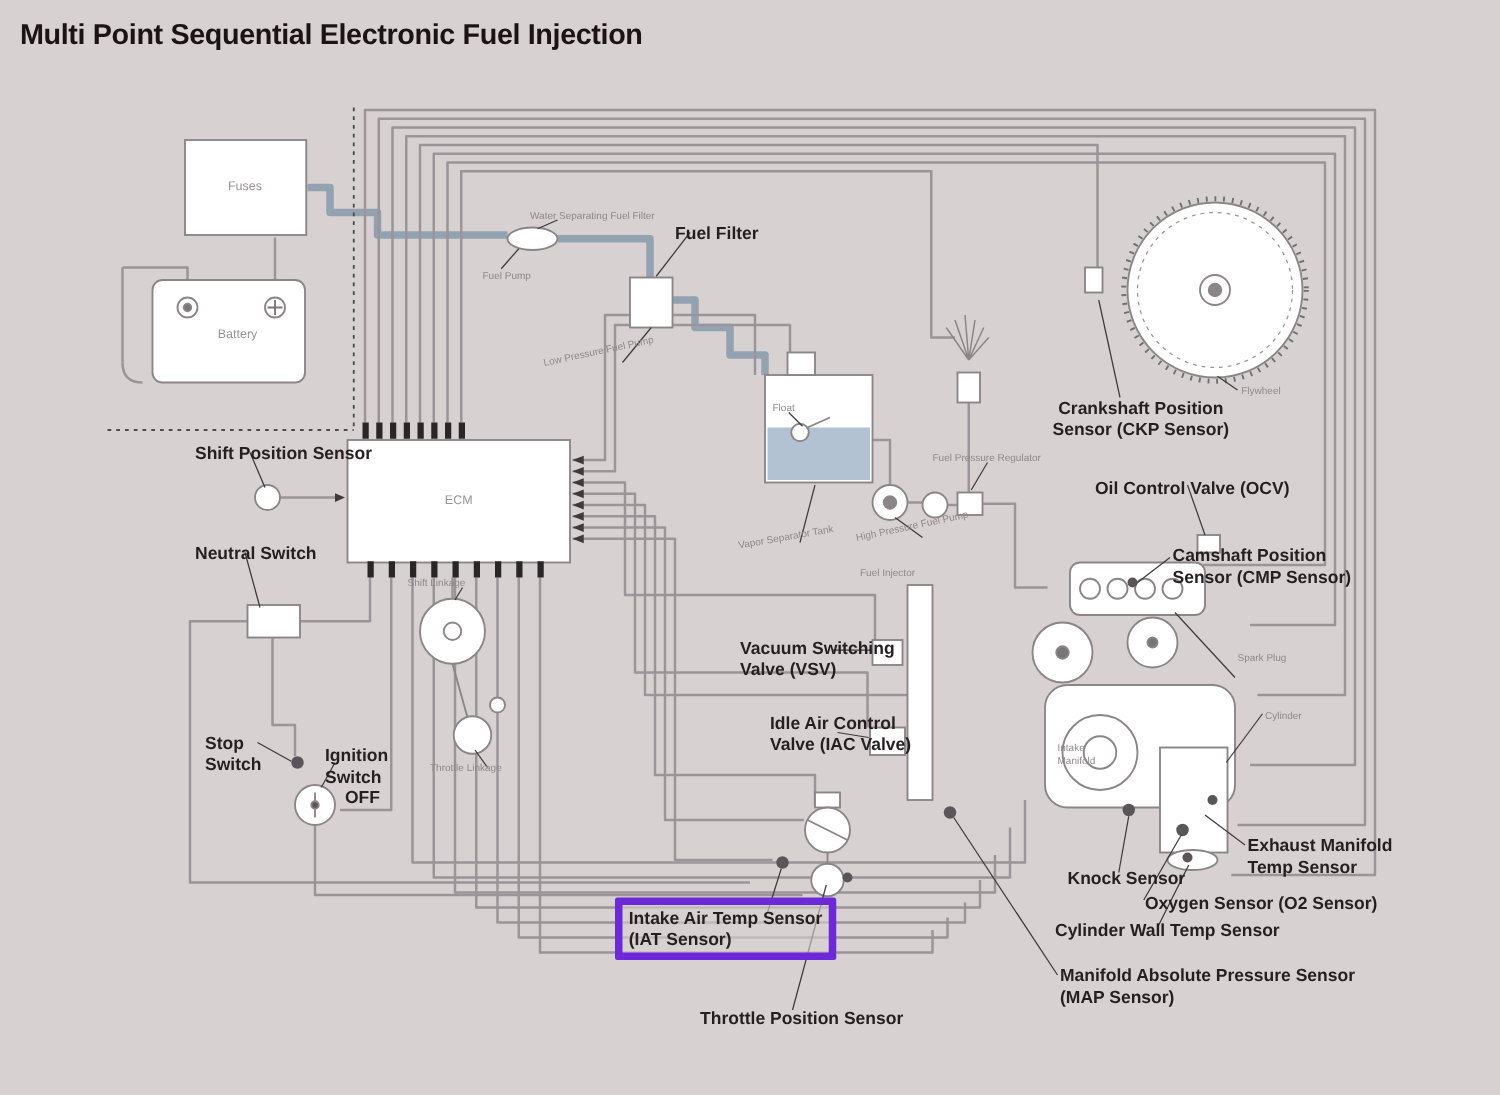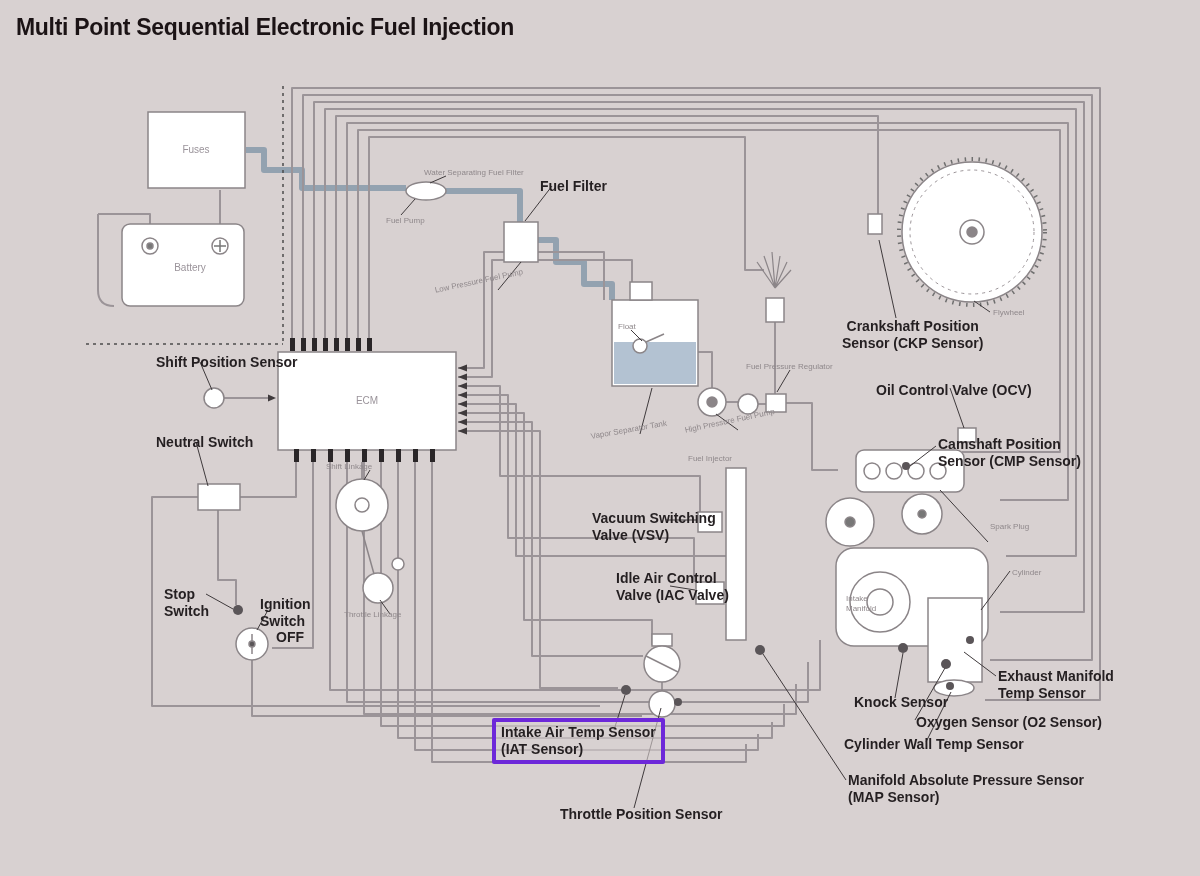--- a/index.html
+++ b/index.html
@@ -7,21 +7,21 @@
           font-family:"Liberation Sans",sans-serif;}
   #page-title{position:absolute;left:16px;top:14px;margin:0;font-size:23px;font-weight:800;
               color:#1b1315;letter-spacing:-0.3px;}
   svg{position:absolute;left:0;top:0;}
   #labels-layer{position:absolute;left:0;top:0;width:100%;height:100%;pointer-events:none;}
   .label{position:absolute;white-space:pre-line;line-height:1.2;transform-origin:left top;}
   .label.dark{font-size:14px;font-weight:bold;color:#241f21;}
   .label.light{font-size:8px;color:#8f888b;}
   .label.box{font-size:10px;color:#9a939a;}
   .label.center{transform:translate(-50%,-50%);}
-  .label.boxed{border:4px solid #6d28d9;border-radius:2px;padding:2px 5px;background:rgba(216,209,209,.6);}
+  .label.boxed{border:6px solid #6d28d9;border-radius:2px;padding:2px 5px;background:rgba(216,209,209,.6);}
 </style>
 </head>
 <body>
 
 <div id="canvas">
   <h1 id="page-title">Multi Point Sequential Electronic Fuel Injection</h1>
 
   <svg width="1200" height="876" viewBox="0 0 1200 876">
 
     <g fill="none" stroke="#93a2b0" stroke-width="6" stroke-linejoin="round">

